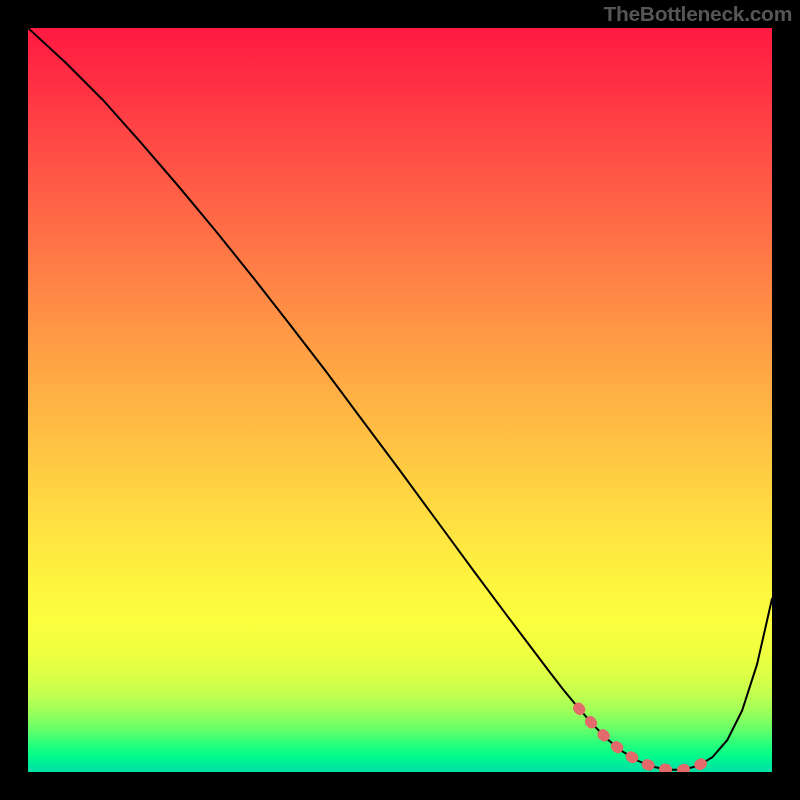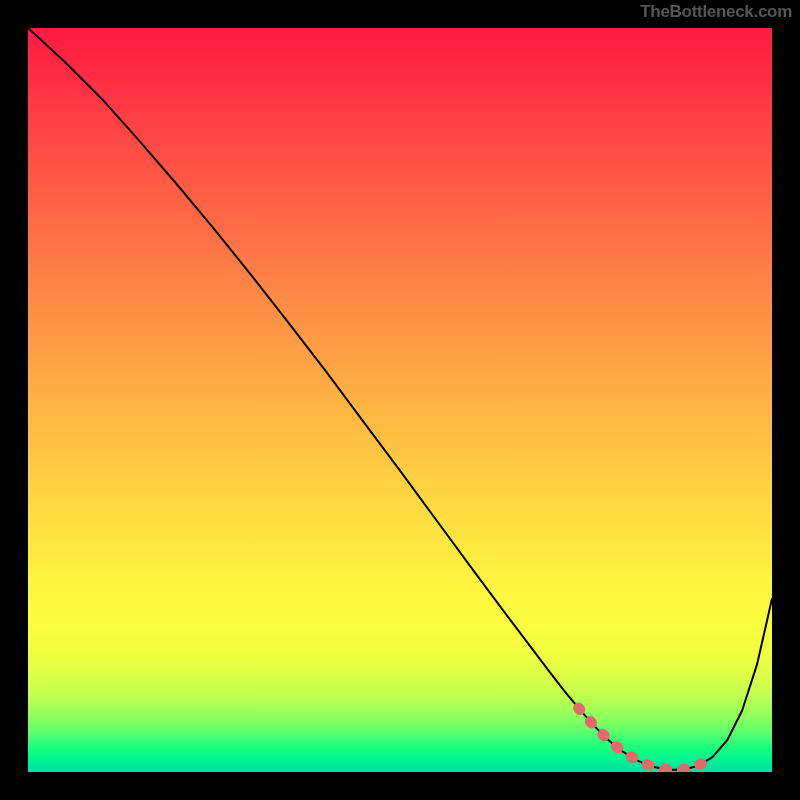--- a/index.html
+++ b/index.html
@@ -8,21 +8,21 @@
     position: relative;
     width: 800px;
     height: 800px;
     background: #000;
   }
   .watermark {
     position: absolute;
     top: 2px;
     right: 8px;
     font-family: Arial, sans-serif;
-    font-size: 17px;
+    font-size: 21px;
     font-weight: bold;
     color: #565656;
     letter-spacing: -0.3px;
     margin-left: 28px;
   }
   .plot {
     position: absolute;
     left: 28px;
     top: 28px;
     width: 744px;

